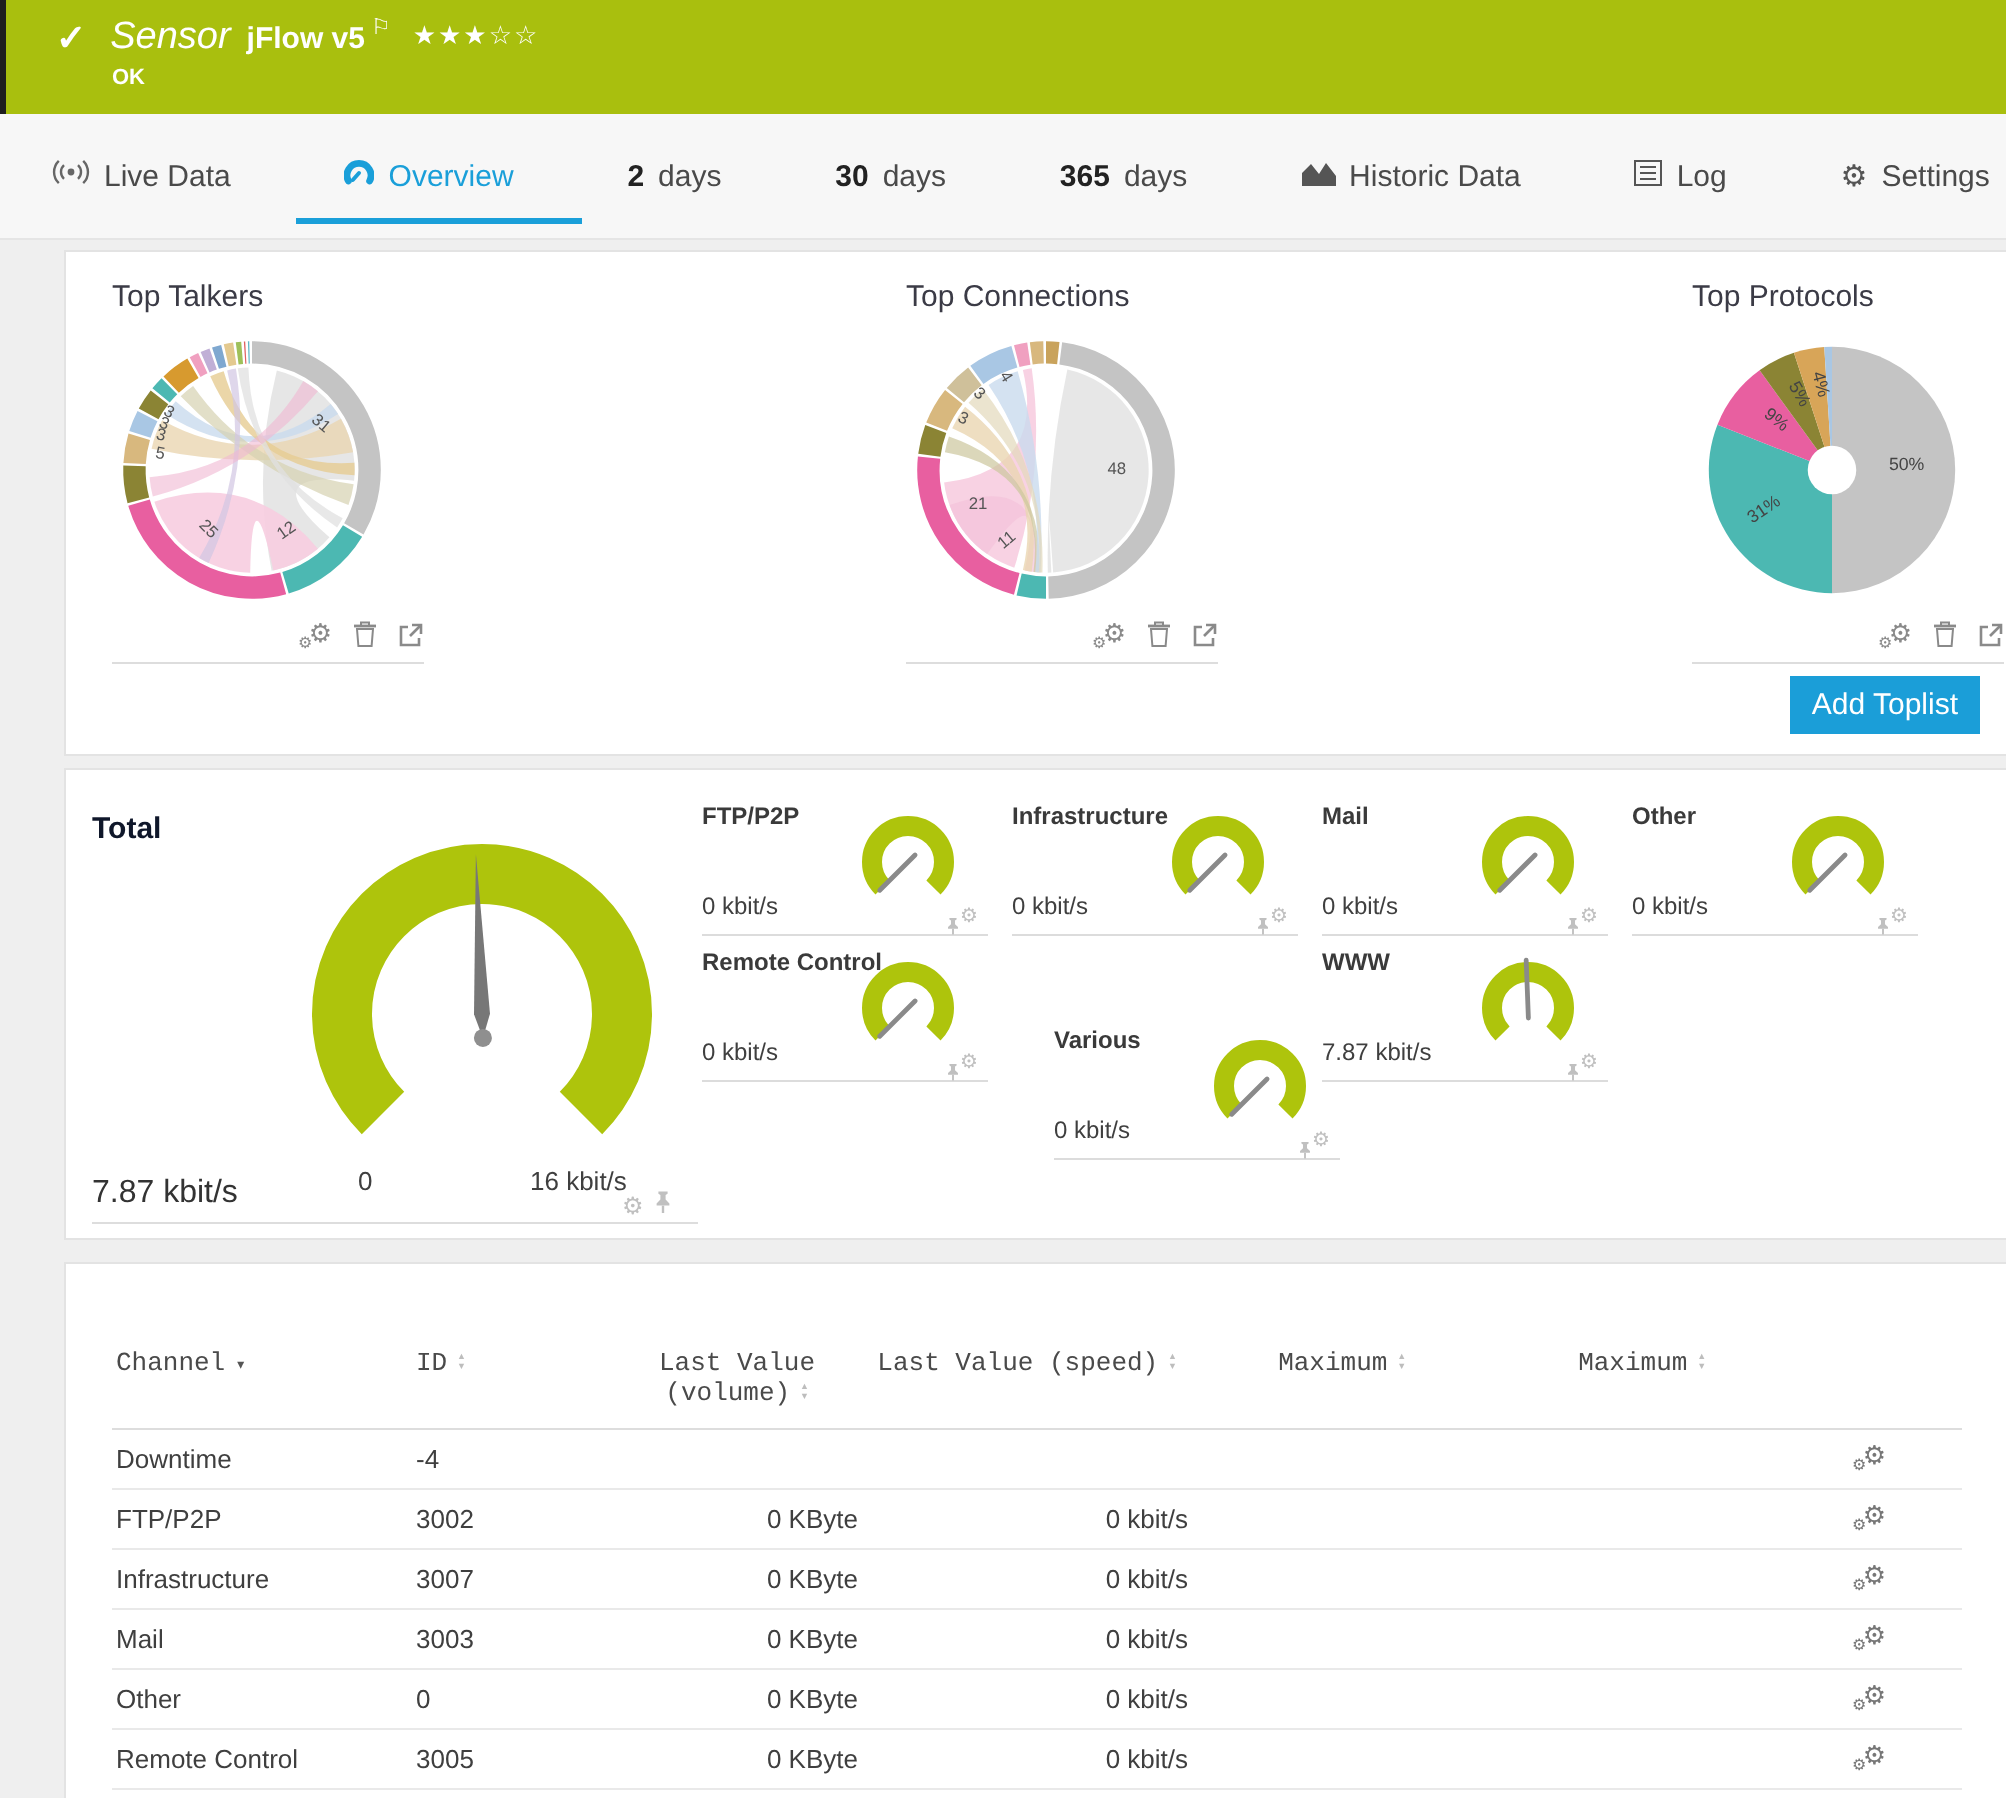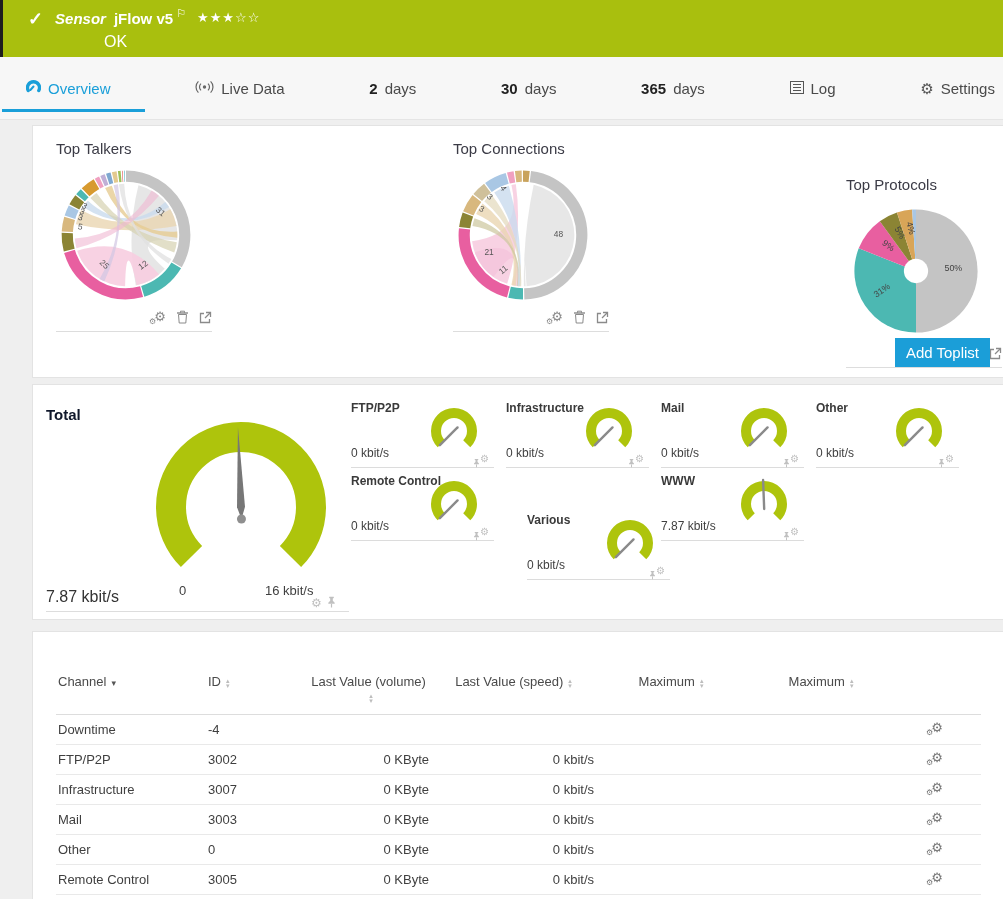--- a/index.html
+++ b/index.html
@@ -1,25 +1,25 @@
 <!DOCTYPE html>
 <html><head>
 <meta charset="utf-8">
 <style>
   html,body{margin:0;padding:0;}
   body{width:1003px;height:899px;background:#efefef;font-family:"Liberation Sans",sans-serif;position:relative;overflow:hidden;}
   
   .header{position:absolute;left:0;top:0;width:100%;height:57px;background:#a9bf0e;border-left:3px solid #1e1e1e;box-sizing:border-box;color:#fff;}
   .hdr-line1{position:absolute;left:25px;top:7px;display:flex;align-items:baseline;}
   .hdr-check{font-size:18px;font-weight:bold;margin-right:12px;position:relative;top:1px;}
-  .hdr-type{font-style:italic;font-size:15px;margin-right:8px;font-weight:bold;}
+  .hdr-type{font-style:italic;font-size:19px;margin-right:8px;}
   .hdr-title{font-weight:bold;font-size:15px;}
   .hdr-flag{font-size:11px;position:relative;top:-7px;left:3px;margin-right:14px;}
   .hdr-stars{font-size:13px;letter-spacing:1px;position:relative;top:-2px;}
-  .hdr-status{position:absolute;left:53px;top:33px;font-size:16px;font-weight:normal;margin-left:48px;}
+  .hdr-status{position:absolute;left:53px;top:33px;font-size:11px;font-weight:bold;}
   
   .tabbar{position:absolute;left:0;top:57px;width:100%;height:63px;background:#f7f7f7;border-bottom:1px solid #e5e5e5;box-sizing:border-box;display:flex;justify-content:space-between;align-items:stretch;padding:0 8px 0 26px;}
   .tab{position:relative;display:flex;align-items:center;gap:7px;font-size:15px;color:#4a4a4a;cursor:pointer;}
   .tab .num{font-weight:bold;color:#222;}
   .tab.active{color:#1a9fd9;}
   .tab.active::after{content:"";position:absolute;left:-24px;right:-34px;bottom:7px;height:3px;background:#1a9fd9;}
   .tab .glyph{font-size:15px;color:#555;line-height:1;}
   
   .card{position:absolute;left:32px;right:0;background:#fff;border:1px solid #e3e3e3;border-right:none;box-sizing:border-box;}
   #card-toplists{top:125px;height:253px;}
@@ -45,21 +45,21 @@
   .gfoot .gear{font-size:12px;line-height:1;cursor:pointer;}
   #total-foot{left:278px;top:209px;}
   #total-line{position:absolute;left:13px;top:226px;width:303px;border-bottom:1px solid #ddd;}
   .gcell{position:absolute;width:143px;height:66px;border-bottom:1px solid #dcdcdc;}
   .gcell .gl{position:absolute;left:0;top:0;font-size:12px;font-weight:bold;color:#3a3a3a;}
   .gcell .gv{position:absolute;left:0;bottom:7px;font-size:12px;color:#3f3f3f;}
   .gcell svg{position:absolute;right:14px;top:4px;}
   .gcell .gfoot{right:0;bottom:3px;}
   
   table{border-collapse:collapse;margin:36px 23px 0 23px;width:925px;font-size:13px;color:#3f3f3f;table-layout:fixed;}
-  th{font-weight:normal;color:#4a4a4a;text-align:center;padding:6px 2px 10px 2px;vertical-align:top;border-bottom:1px solid #ddd;}
+  th{font-weight:normal;color:#4a4a4a;text-align:center;padding:6px 2px 10px 2px;vertical-align:top;border-bottom:1px solid #ddd;font-family:Liberation Mono, monospace;}
   th.l{text-align:left;}
   td{padding:0 2px;height:29px;border-bottom:1px solid #e9e9e9;text-align:right;}
   td.l{text-align:left;}
   td.gearcol,th.gearcol{text-align:right;padding-right:38px;}
   .sort{display:inline-flex;flex-direction:column;font-size:7px;line-height:5px;color:#bdbdbd;margin-left:5px;vertical-align:middle;}
   .sortdown{color:#555;font-size:9px;margin-left:5px;}
   .rowgear{color:#777;}
 </style>
 </head>
 <body>
@@ -69,48 +69,54 @@
     <span class="hdr-check">✓</span>
     <span class="hdr-type">Sensor</span>
     <span class="hdr-title">jFlow v5</span>
     <span class="hdr-flag">⚐</span>
     <span class="hdr-stars" id="stars">★★★☆☆</span>
   </div>
   <div class="hdr-status">OK</div>
 </div>
 
 <div class="tabbar" id="tabbar">
-    <div class="tab active">
-      <span class="ticon"><svg width="15" height="15" viewBox="0 0 15 15">
-          <path d="M2.2 11.5a6 6 0 1 1 10.6 0" fill="none" stroke="#1a9fd9" stroke-width="3.4" stroke-linecap="round"></path>
-          <line x1="7.5" y1="7.5" x2="4.4" y2="11" stroke="#1a9fd9" stroke-width="2" stroke-linecap="round"></line>
-        </svg></span>
-      <span>Overview</span>
-    </div>
     <div class="tab">
       <span class="ticon"><svg width="19" height="14" viewBox="0 0 19 14">
           <circle cx="9.5" cy="7" r="1.7" fill="#666"></circle>
           <path d="M6 3.6a4.6 4.6 0 0 0 0 6.8" fill="none" stroke="#666" stroke-width="1.2"></path>
           <path d="M13 3.6a4.6 4.6 0 0 1 0 6.8" fill="none" stroke="#666" stroke-width="1.2"></path>
           <path d="M3.4 1.4a7.8 7.8 0 0 0 0 11.2" fill="none" stroke="#666" stroke-width="1.2"></path>
           <path d="M15.6 1.4a7.8 7.8 0 0 1 0 11.2" fill="none" stroke="#666" stroke-width="1.2"></path>
         </svg></span>
       <span>Live Data</span>
     </div>
+    <div class="tab active">
+      <span class="ticon"><svg width="15" height="15" viewBox="0 0 15 15">
+          <path d="M2.2 11.5a6 6 0 1 1 10.6 0" fill="none" stroke="#1a9fd9" stroke-width="3.4" stroke-linecap="round"></path>
+          <line x1="7.5" y1="7.5" x2="4.4" y2="11" stroke="#1a9fd9" stroke-width="2" stroke-linecap="round"></line>
+        </svg></span>
+      <span>Overview</span>
+    </div>
     <div class="tab">
       <span class="num">2</span>
       <span>days</span>
     </div>
     <div class="tab">
       <span class="num">30</span>
       <span>days</span>
     </div>
     <div class="tab">
       <span class="num">365</span>
       <span>days</span>
+    </div>
+    <div class="tab">
+      <span class="ticon"><svg width="17" height="13" viewBox="0 0 17 13">
+          <path d="M0 13V6.5L4.5 2l4 5 3.5-5.5L17 8v5z" fill="#555"></path>
+        </svg></span>
+      <span>Historic Data</span>
     </div>
     <div class="tab">
       <span class="ticon"><svg width="14" height="13" viewBox="0 0 14 13">
           <rect x="0.5" y="0.5" width="13" height="12" fill="none" stroke="#555"></rect>
           <line x1="3" y1="3.5" x2="11" y2="3.5" stroke="#555"></line>
           <line x1="3" y1="6.5" x2="11" y2="6.5" stroke="#555"></line>
           <line x1="3" y1="9.5" x2="11" y2="9.5" stroke="#555"></line>
         </svg></span>
       <span>Log</span>
     </div>
@@ -223,21 +229,21 @@
         </span>
       <span class="ic extlink">
           <svg width="13" height="13" viewBox="0 0 13 13">
             <path d="M5 2.5H1.5v9h9V8" fill="none" stroke="#8a8a8a" stroke-width="1.3"></path>
             <path d="M7 1.5h4.5V6" fill="none" stroke="#8a8a8a" stroke-width="1.3"></path>
             <line x1="11" y1="2" x2="6" y2="7" stroke="#8a8a8a" stroke-width="1.3"></line>
           </svg>
         </span>
     </div>
   </div>
-  <div class="chartbox" style="left:813px;margin-top:36px;">
+  <div class="chartbox" style="left:813px;">
     <span class="ctitle">Top Protocols</span>
     <svg class="chart" width="140" height="140" viewBox="0 0 150 150">
         <path d="M75 75L75 9A66 66 0 0 1 75.00000000000001 141Z" fill="#c4c4c4"></path>
         <path d="M75 75L75.00000000000001 141A66 66 0 0 1 13.634751931375419 50.70377952281123Z" fill="#4cb8b2"></path>
         <path d="M75 75L13.634751931375419 50.70377952281123A66 66 0 0 1 36.20617334869676 21.604878371253477Z" fill="#e85fa0"></path>
         <path d="M75 75L36.20617334869676 21.604878371253477A66 66 0 0 1 54.60487837125345 12.230269924519867Z" fill="#8b8434"></path>
         <path d="M75 75L54.60487837125345 12.230269924519867A66 66 0 0 1 70.85582571106532 9.130235923734077Z" fill="#d8a558"></path>
         <path d="M75 75L70.85582571106532 9.130235923734077A66 66 0 0 1 74.99999999999999 9Z" fill="#a9c7e4"></path>
         <circle cx="75" cy="75" r="13" fill="#fff"></circle>
         <text x="115" y="75" font-size="9.5" fill="#444" text-anchor="middle" transform="rotate(0 115 75)" font-family="&quot;Liberation Sans&quot;,sans-serif">50%</text>

